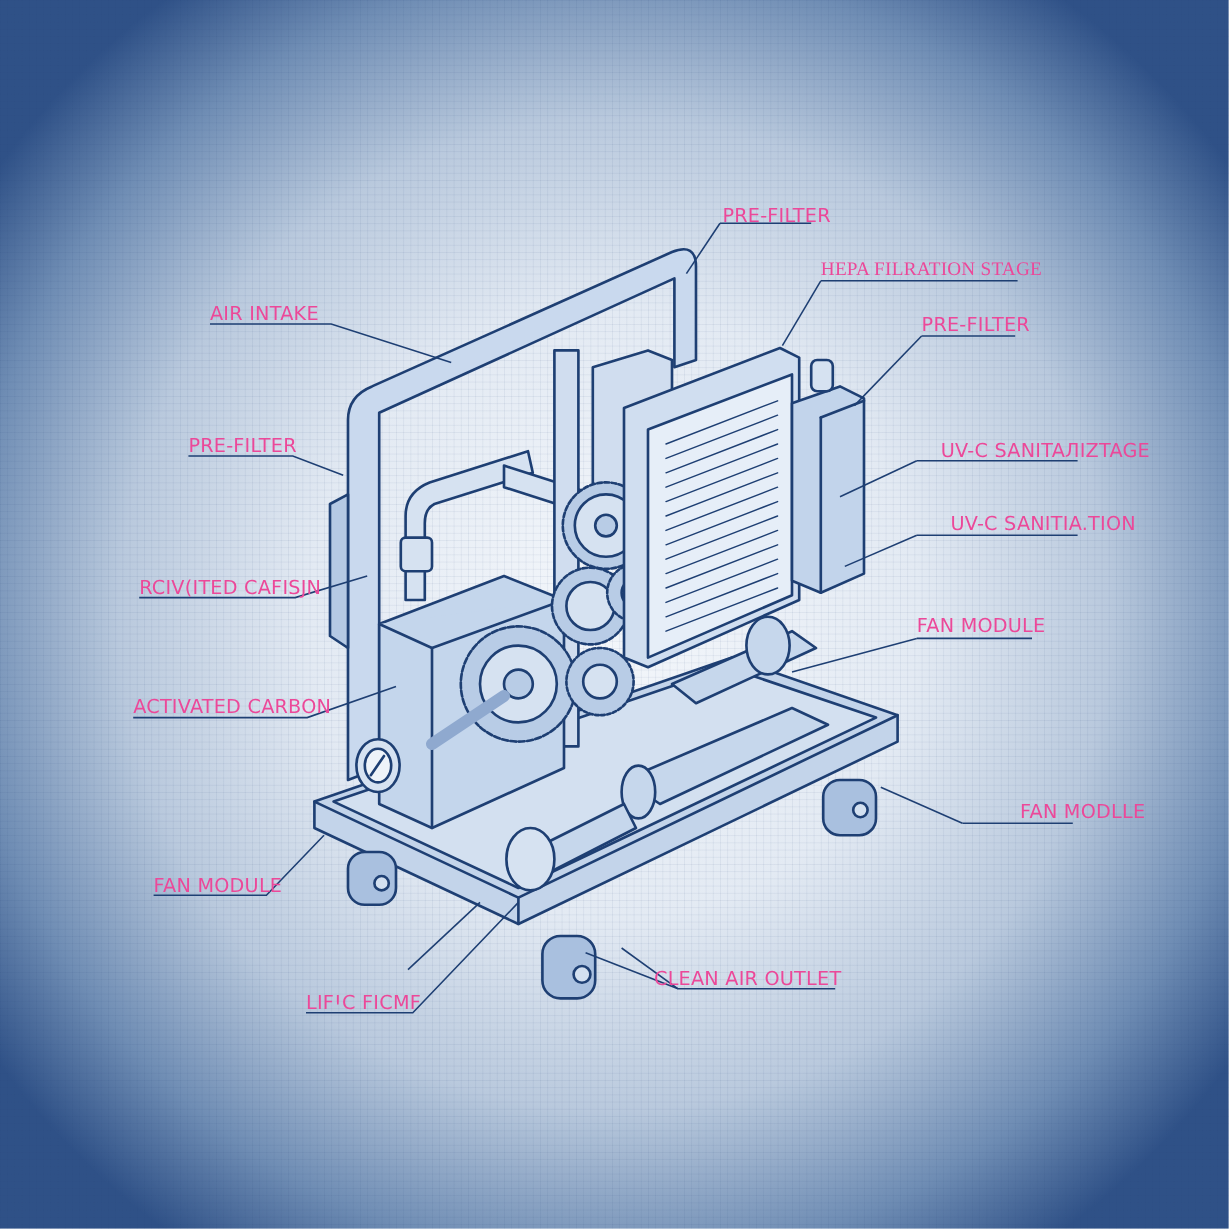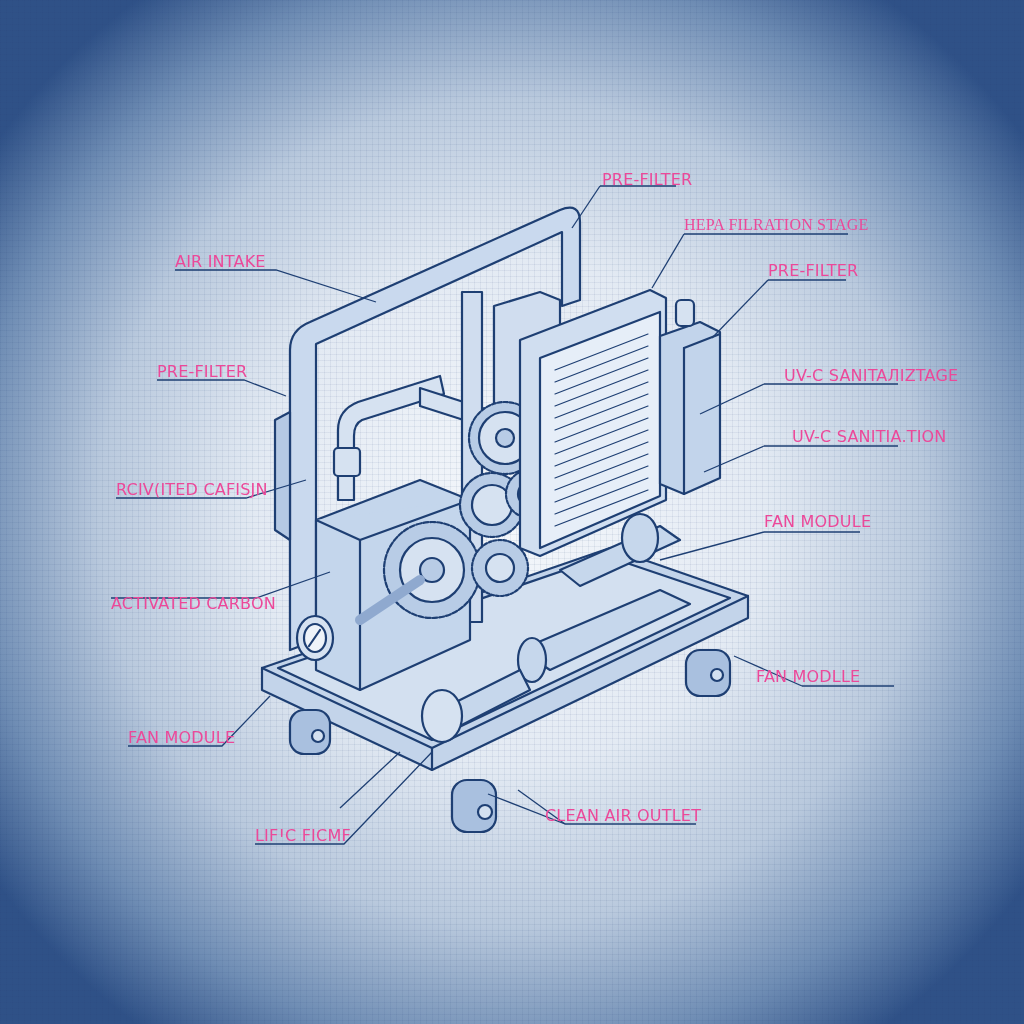--- a/index.html
+++ b/index.html
@@ -153,17 +153,17 @@
 
 <div class="label" style="left:602px;top:170px;">PRE-FILTER</div>
 <div class="label" style="left:684px;top:216px;font-family:Liberation Serif, serif;">HEPA FILRATION STAGE</div>
 <div class="label" style="left:768px;top:261px;">PRE-FILTER</div>
 <div class="label" style="left:175px;top:252px;">AIR INTAKE</div>
 <div class="label" style="left:157px;top:362px;">PRE-FILTER</div>
 <div class="label" style="left:764px;top:366px;margin-left:20px;">UV-C SANITAлIZTAGE</div>
 <div class="label" style="left:792px;top:427px;">UV-C SANITIA.TION</div>
 <div class="label" style="left:116px;top:480px;">RCIV(ITED CAFISJN</div>
 <div class="label" style="left:764px;top:512px;">FAN MODULE</div>
-<div class="label" style="left:111px;top:579px;margin-top:15px;">ACTIVATED CARBON</div>
-<div class="label" style="left:756px;top:667px;text-align:center;">FAN MODLLE</div>
+<div class="label" style="left:111px;top:579px;">ACTIVATED CARBON</div>
+<div class="label" style="left:850px;top:667px;text-align:center;">FAN MODLLE</div>
 <div class="label" style="left:128px;top:728px;">FAN MODULE</div>
 <div class="label" style="left:545px;top:806px;">CLEAN AIR OUTLET</div>
 <div class="label" style="left:255px;top:826px;text-align:right;">LIFꞌC FICMF</div>
 
 </body></html>

